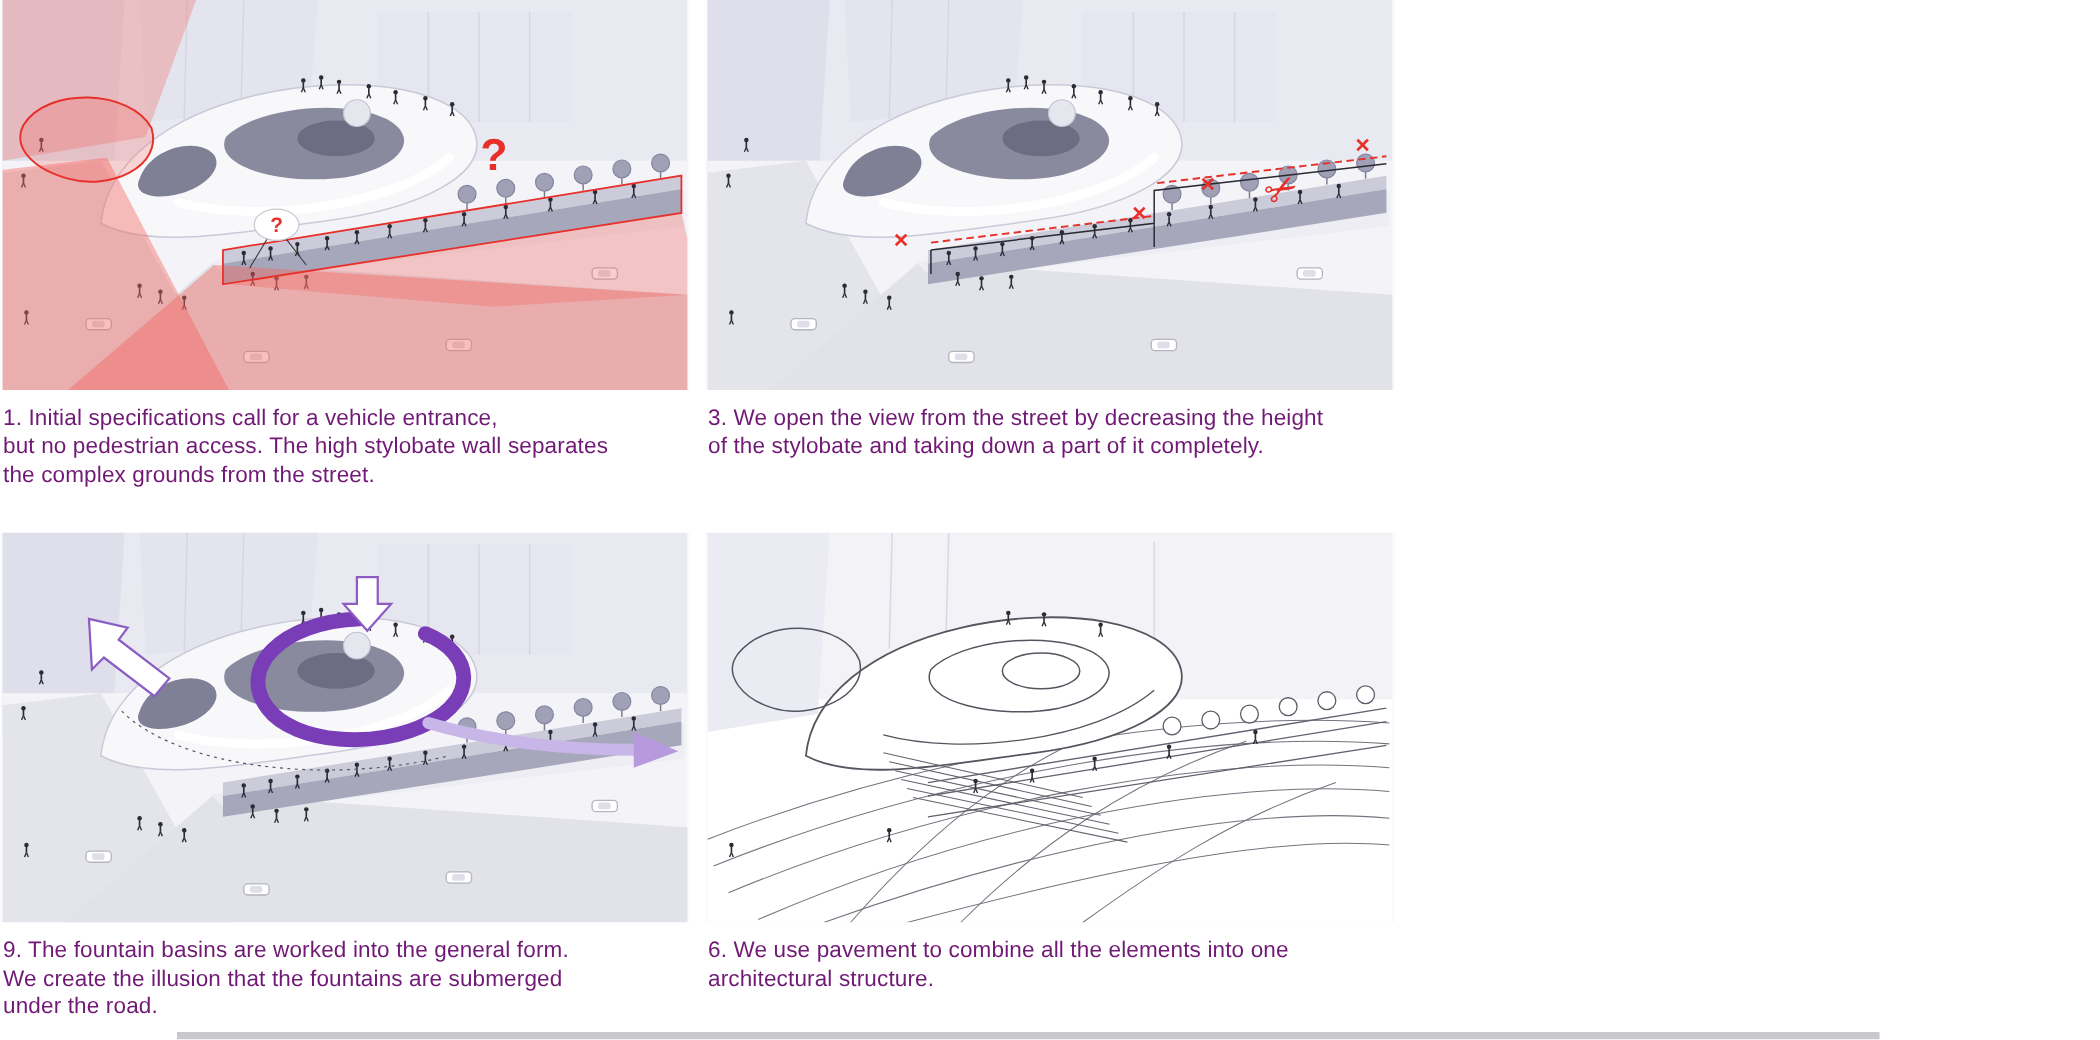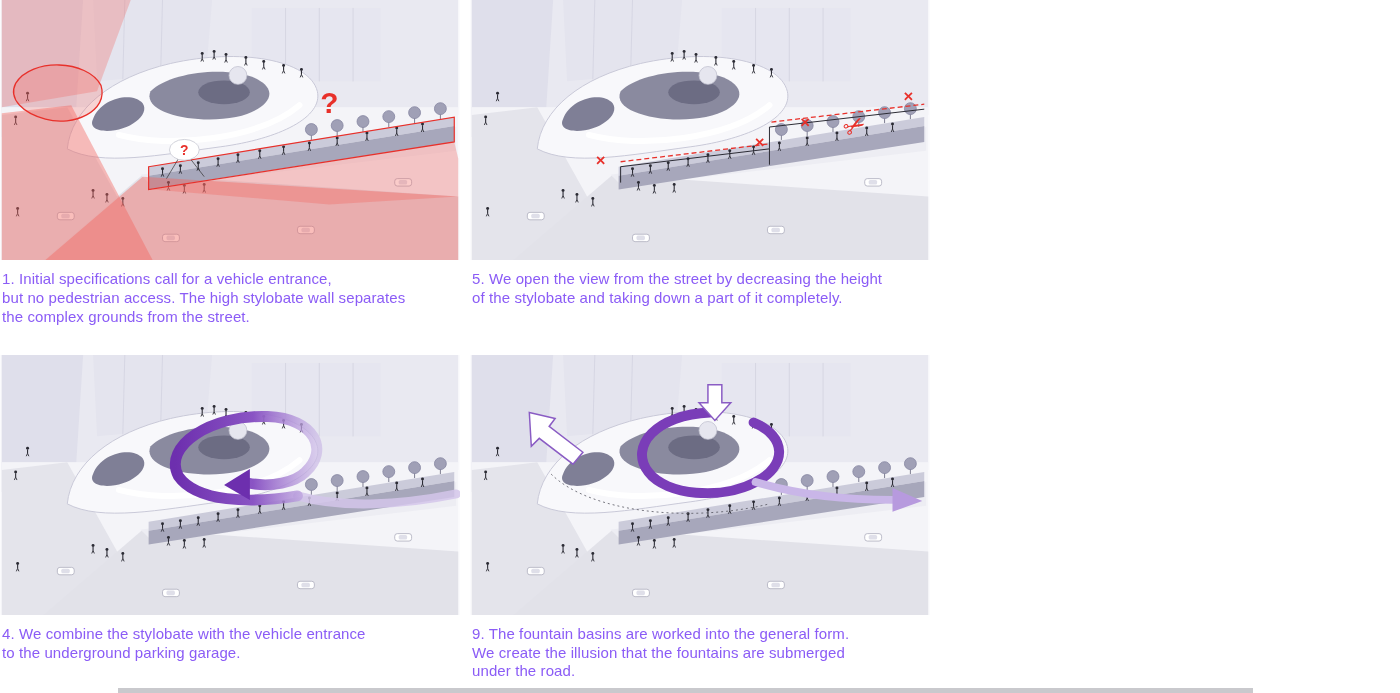--- a/index.html
+++ b/index.html
@@ -17,21 +17,21 @@
     column-gap: 10px;
     row-gap: 28px;
   }
   figure { margin: 0; }
   .art { width: 460px; height: 260px; overflow: hidden; background: #fbfbfd; }
   .art svg { display: block; width: 100%; height: 100%; }
   figcaption {
     margin: 10px 2px 0 2px;
     font-size: 15px;
     line-height: 1.26;
-    color: #8b5cf6;
+    color: #701a75;
     white-space: pre-line;
     letter-spacing: 0.1px;
   }
   svg text { font-family: "Liberation Sans", sans-serif; }
   .bottom-strip {
     position: absolute;
     left: 118px; bottom: 0;
     width: 1135px; height: 5px;
     background: #c9c9cd;
   }
@@ -227,53 +227,50 @@
         </g>
         <g font-size="13" font-weight="bold" fill="#e8302a" text-anchor="middle">
           <text x="130" y="166">✕</text>
           <text x="290" y="148">✕</text>
           <text x="336" y="128">✕</text>
           <text x="440" y="102">✕</text>
         </g>
         <text x="386" y="136" text-anchor="middle" font-size="26" fill="#e8302a" transform="rotate(-30 386 128)">✂</text>
       </svg>
     </div>
-    <figcaption>5. We open the view from the street by decreasing the height
+    <figcaption>3. We open the view from the street by decreasing the height
 of the stylobate and taking down a part of it completely.</figcaption>
   </figure>
 
   <figure class="panel">
   </figure>
 
-  <figure class="panel">
-    <div class="art">
-      <svg viewBox="0 0 460 262">
-        <use href="#scene-base"></use>
-        <path d="M458,140 C400,152 340,154 298,142" stroke="#d3c5ea" stroke-width="9" fill="none" stroke-linecap="round" opacity="0.85"></path>
-        <path d="M298,142 C250,150 196,148 178,122 C162,92 210,60 268,62 C316,64 330,96 306,118 C296,128 272,134 248,129" fill="none" stroke="url(#loopGrad)" stroke-width="11" stroke-linecap="round"></path>
-        <polygon points="250,115 224,131 250,146" fill="#6d2fae"></polygon>
-      </svg>
-    </div>
-    <figcaption>4. We combine the stylobate with the vehicle entrance
-to the underground parking garage.</figcaption>
-  </figure>
 
   <figure class="panel">
     <div class="art">
       <svg viewBox="0 0 460 262">
         <use href="#scene-base"></use>
         <path d="M80,120 C118,158 218,170 300,150" fill="none" stroke="#55555f" stroke-width="0.8" stroke-dasharray="2,3"></path>
         <path d="M240,58 C186,60 158,92 178,118 C196,142 252,146 286,128 C318,112 318,82 284,68" fill="none" stroke="#7a3db8" stroke-width="10" stroke-linecap="round"></path>
         <path d="M286,128 C326,140 376,146 424,146" fill="none" stroke="#c9b6e8" stroke-width="8" stroke-linecap="round"></path>
         <polygon points="424,134 454,147 424,158" fill="#b79ade"></polygon>
         <path d="M58,58 L84,64 L78,72 L112,98 L102,110 L68,84 L60,92 Z" fill="#ffffff" stroke="#8a5cc4" stroke-width="1.5"></path>
         <polygon points="238,30 252,30 252,48 261,48 245,66 229,48 238,48" fill="#ffffff" stroke="#8a5cc4" stroke-width="1.5"></polygon>
       </svg>
     </div>
     <figcaption>9. The fountain basins are worked into the general form.
 We create the illusion that the fountains are submerged
 under the road.</figcaption>
   </figure>
 
+  <figure class="panel">
+    <div class="art">
+      <svg viewBox="0 0 460 262">
+        <use href="#scene-line"></use>
+      </svg>
+    </div>
+    <figcaption>6. We use pavement to combine all the elements into one
+architectural structure.</figcaption>
+  </figure>
 
 </div>
 
 <div class="bottom-strip"></div>
 
 </body></html>

